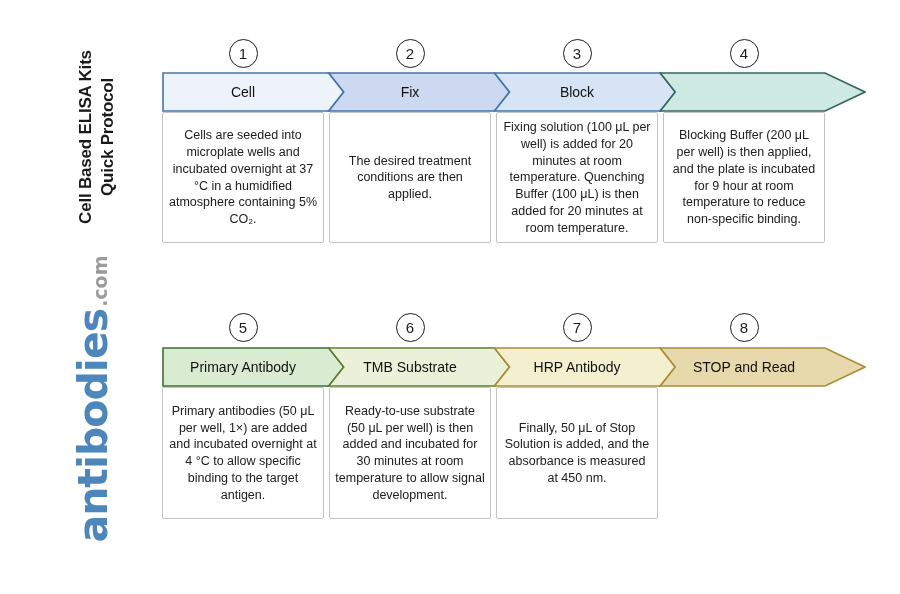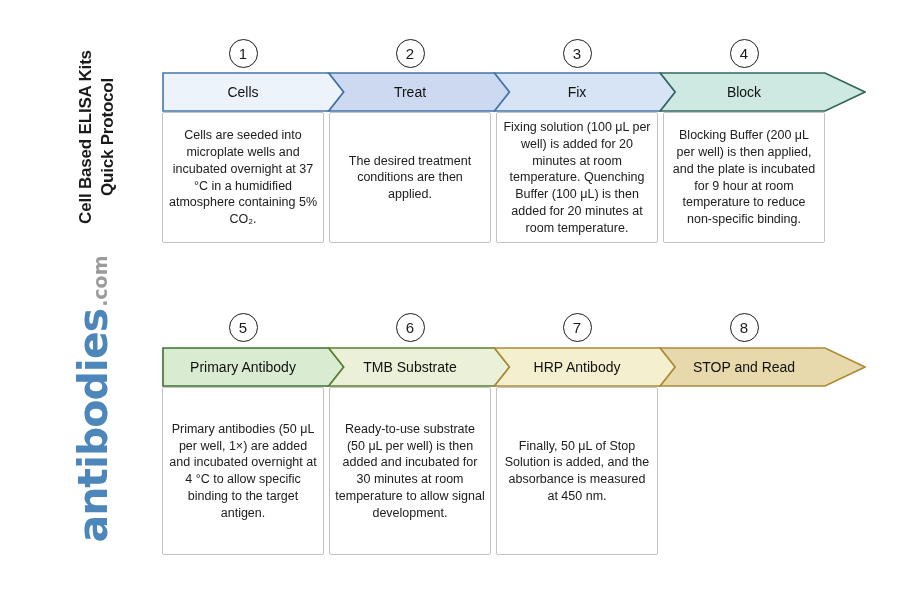--- a/index.html
+++ b/index.html
@@ -129,22 +129,21 @@
   </div>
 
   <svg class="arrow-svg" style="top:72px" viewBox="0 0 704 40">
     <polygon points="1,1 166.75,1 181.75,20 166.75,39 1,39" stroke-width="1.6" fill="#edf3fb" stroke="#4677a7"></polygon>
     <polygon points="166.75,1 332.5,1 347.5,20 332.5,39 166.75,39 181.75,20" stroke-width="1.6" fill="#cdd9f1" stroke="#4671a6"></polygon>
     <polygon points="332.5,1 498.25,1 513.25,20 498.25,39 332.5,39 347.5,20" stroke-width="1.6" fill="#d6e4f6" stroke="#4677a7"></polygon>
     <polygon points="498.25,1 663,1 703,20 663,39 498.25,39 513.25,20" stroke-width="1.6" fill="#cee9e1" stroke="#34655c"></polygon>
   </svg>
 
   <div class="grid-row label-row" style="top:72px">
-    <div class="label-cell">Cells</div>
-    <div class="label-cell">Treat</div>
+    <div class="label-cell">Cell</div>
     <div class="label-cell">Fix</div>
     <div class="label-cell">Block</div>
   </div>
 
   <div class="grid-row box-row" style="top:112px; height:117px">
     <div class="step-box">
         <p>Cells are seeded into microplate wells and incubated overnight at 37 °C in a humidified atmosphere containing 5% CO₂.</p>
       </div>
     <div class="step-box">
         <p>The desired treatment conditions are then applied.</p>
@@ -179,21 +178,21 @@
     <polygon points="498.25,1 663,1 703,20 663,39 498.25,39 513.25,20" stroke-width="1.6" fill="#e8d9ac" stroke="#ab8b36"></polygon>
   </svg>
 
   <div class="grid-row label-row" style="top:347px">
     <div class="label-cell">Primary Antibody</div>
     <div class="label-cell">TMB Substrate</div>
     <div class="label-cell">HRP Antibody</div>
     <div class="label-cell">STOP and Read</div>
   </div>
 
-  <div class="grid-row box-row" style="top:387px; height:168px">
+  <div class="grid-row box-row" style="top:387px; height:132px">
     <div class="step-box">
         <p>Primary antibodies (50 μL per well, 1×) are added and incubated overnight at 4 °C to allow specific binding to the target antigen.</p>
       </div>
     <div class="step-box">
         <p>Ready-to-use substrate (50 μL per well) is then added and incubated for 30 minutes at room temperature to allow signal development.</p>
       </div>
     <div class="step-box">
         <p>Finally, 50 μL of Stop Solution is added, and the absorbance is measured at 450 nm.</p>
       </div>
   </div>

